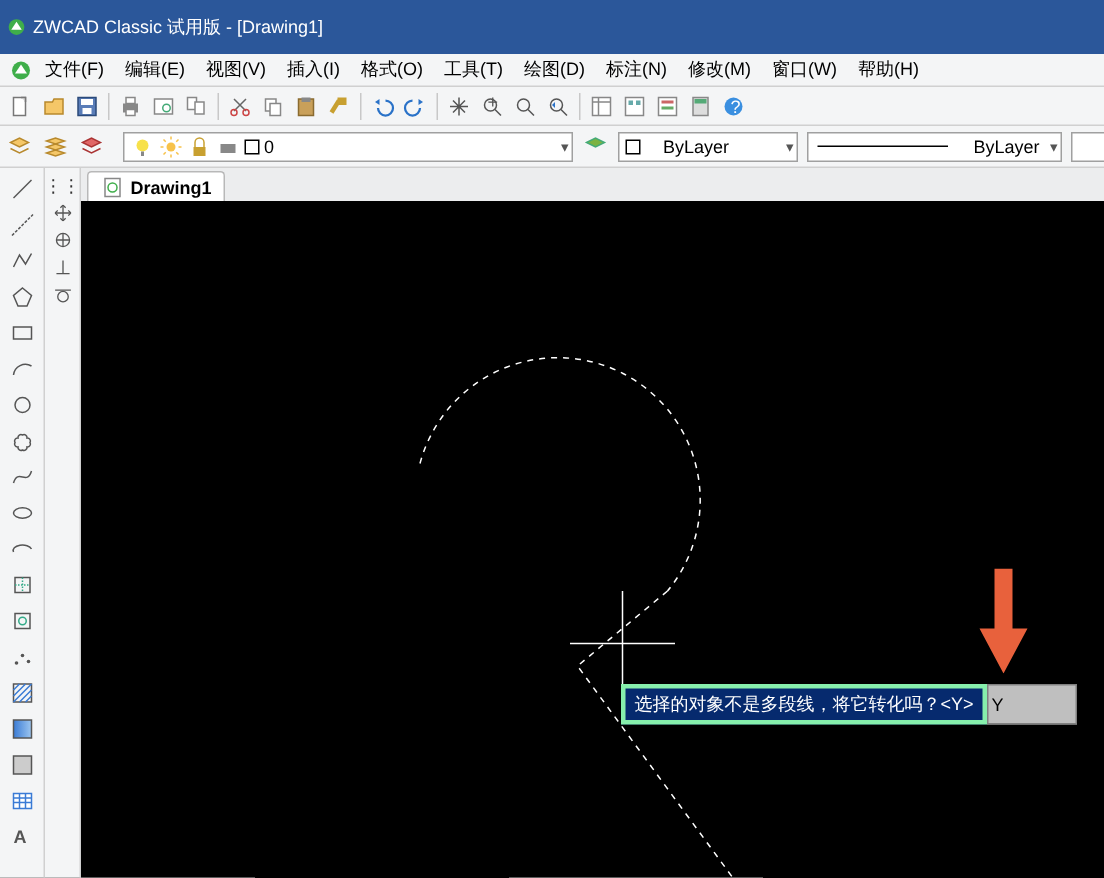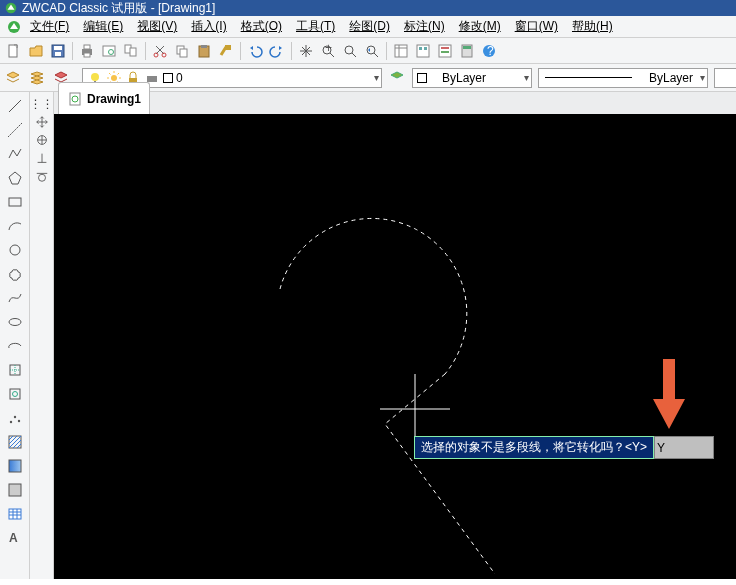--- a/index.html
+++ b/index.html
@@ -1,42 +1,42 @@
 <!DOCTYPE html>
 <html><head>
 <meta charset="utf-8">
 <style>
   * { box-sizing: border-box; margin: 0; padding: 0; font-family: "Microsoft YaHei", SimSun, sans-serif; font-size: 12px; }
   html, body { width: 736px; height: 585px; overflow: hidden; }
-  .titlebar { height: 16px; background: #2b579a; color: #fff; display: flex; align-items: center; padding-left: 4px; gap: 4px; }
+  .titlebar { height: 36px; background: #2b579a; color: #fff; display: flex; align-items: center; padding-left: 4px; gap: 4px; }
   .titlebar .app-icon { width: 14px; height: 14px; }
-  .menubar { height: 22px; background: #f4f5f6; border-bottom: 1px solid #d0d0d0; display: flex; align-items: center; padding-left: 6px; gap: 2px; text-decoration: underline; }
+  .menubar { height: 22px; background: #f4f5f6; border-bottom: 1px solid #d0d0d0; display: flex; align-items: center; padding-left: 6px; gap: 2px; }
   .menubar .mi { padding: 2px 6px; cursor: default; }
   .toolbar { height: 26px; background: #f4f5f6; border-bottom: 1px solid #d0d0d0; display: flex; align-items: center; padding: 0 4px; gap: 2px; }
   .tbtn { width: 20px; height: 20px; display: flex; align-items: center; justify-content: center; border: 1px solid transparent; border-radius: 2px; }
   .sep { width: 1px; height: 18px; background: #c8c8c8; margin: 0 2px; }
   .layerbar { height: 28px; background: #f4f5f6; border-bottom: 1px solid #d0d0d0; display: flex; align-items: center; padding: 0 4px; gap: 6px; }
   .dd { height: 20px; border: 1px solid #a0a0a0; background: #fff; display: flex; align-items: center; padding: 0 14px 0 4px; position: relative; gap: 11px; }
   .dd::after { content: "▾"; position: absolute; right: 2px; font-size: 10px; color: #555; }
   .layer-dd { flex: 0 0 300px; gap: 3px; }
   .bylayer-dd { flex: 0 0 120px; }
   .line-dd { flex: 0 0 170px; justify-content: center; }
   .line-dd2 { flex: 0 0 50px; justify-content: center; border-right: none; }
   .line-sample { height: 0; border-top: 1px solid #000; flex: 1; margin: 0 6px 0 2px; }
   .workspace { display: flex; height: calc(585px - 22px - 22px - 26px - 28px); }
   .left-toolbox { width: 30px; background: #f4f5f6; border-right: 1px solid #d0d0d0; display: flex; flex-direction: column; align-items: center; padding-top: 4px; gap: 4px; }
   .left-toolbox .tool { width: 20px; height: 20px; display: flex; align-items: center; justify-content: center; }
   .aux-toolbox { width: 24px; background: #f4f5f6; border-right: 1px solid #d0d0d0; display: flex; flex-direction: column; align-items: center; padding-top: 4px; gap: 2px; color: #333; }
   .aux-toolbox .ai { width: 16px; height: 16px; display:flex;align-items:center;justify-content:center;}
   .main { flex: 1; position: relative; background: #f4f5f6; display: flex; flex-direction: column; }
   .doc-tabs { height: 22px; background: #ecedee; display: flex; align-items: flex-end; padding-left: 4px; }
-  .doc-tab { height: 32px; background: #fff; border: 1px solid #b8b8b8; border-bottom: none; padding: 0 8px; display: flex; align-items: center; gap: 4px; border-radius: 3px 3px 0 0; }
+  .doc-tab { height: 20px; background: #fff; border: 1px solid #b8b8b8; border-bottom: none; padding: 0 8px; display: flex; align-items: center; gap: 4px; border-radius: 3px 3px 0 0; }
   .canvas { flex: 1; background: #000; position: relative; overflow: hidden; }
   .prompt-box { position: absolute; left: 415px; top: 440px; display: flex; }
-  .prompt-text { background: #062a6e; color: #fff; padding: 2px 6px; border: 1px solid #86efac; }
+  .prompt-text { background: #062a6e; color: #fff; padding: 2px 6px; border: 3px solid #86efac; }
   .prompt-input { width: 60px; background: #bfbfbf; color: #000; border: 1px solid #808080; padding: 0 2px; }
   .big-arrow { position: absolute; left: 655px; top: 360px; }
   svg { display: block; }
   .ic { width: 16px; height: 16px; }
 </style>
 </head>
 <body>
 
 <div class="titlebar">
   <svg class="app-icon" viewBox="0 0 16 16">

